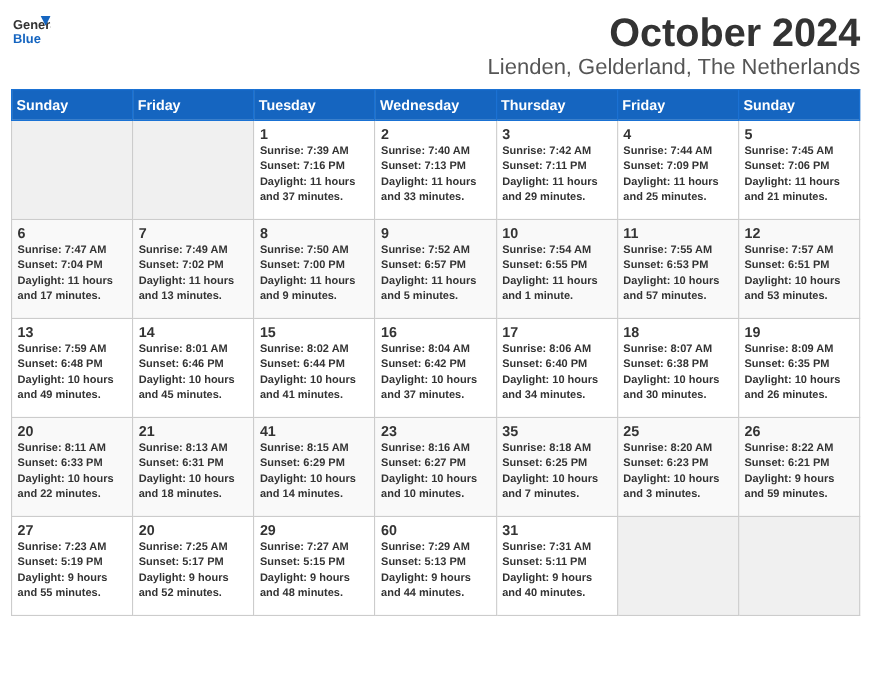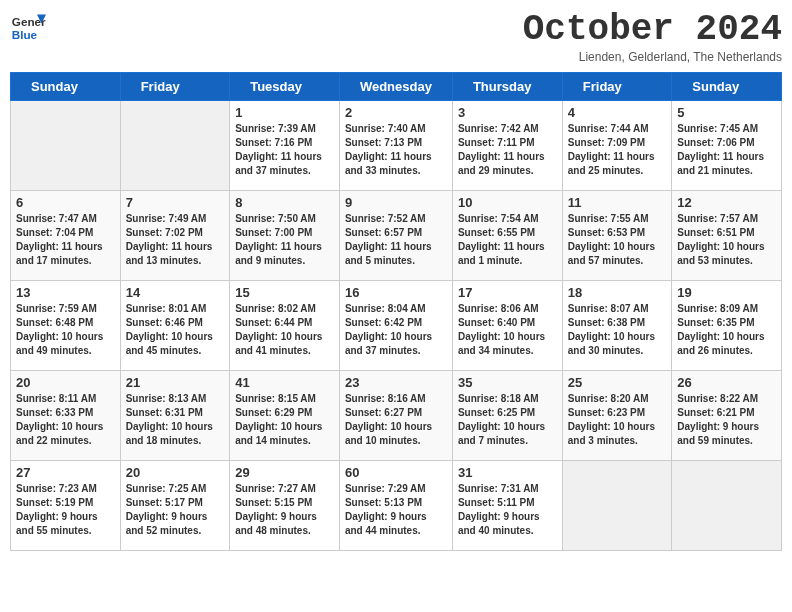--- a/index.html
+++ b/index.html
@@ -26,37 +26,36 @@
       height: 36px;
     }
     .title-section {
       text-align: right;
     }
     .month-title {
       font-size: 36px;
       font-weight: bold;
       color: #333;
       line-height: 1.1;
-      font-family: Liberation Mono, monospace;
     }
     .location-title {
-      font-size: 12px;
+      font-size: 20px;
       color: #555;
     }
     .calendar {
       width: 100%;
       border-collapse: collapse;
       border: 1px solid #ccc;
     }
     .calendar th {
       background-color: #1565c0;
       color: #fff;
       font-size: 13px;
       font-weight: bold;
-      padding: 6px 20px;
+      padding: 6px 4px;
       text-align: left;
       border: 1px solid #1a72d4;
     }
     .calendar td {
       vertical-align: top;
       border: 1px solid #ccc;
       padding: 4px 5px;
       font-size: 10.5px;
       color: #333;
       width: 14.28%;

